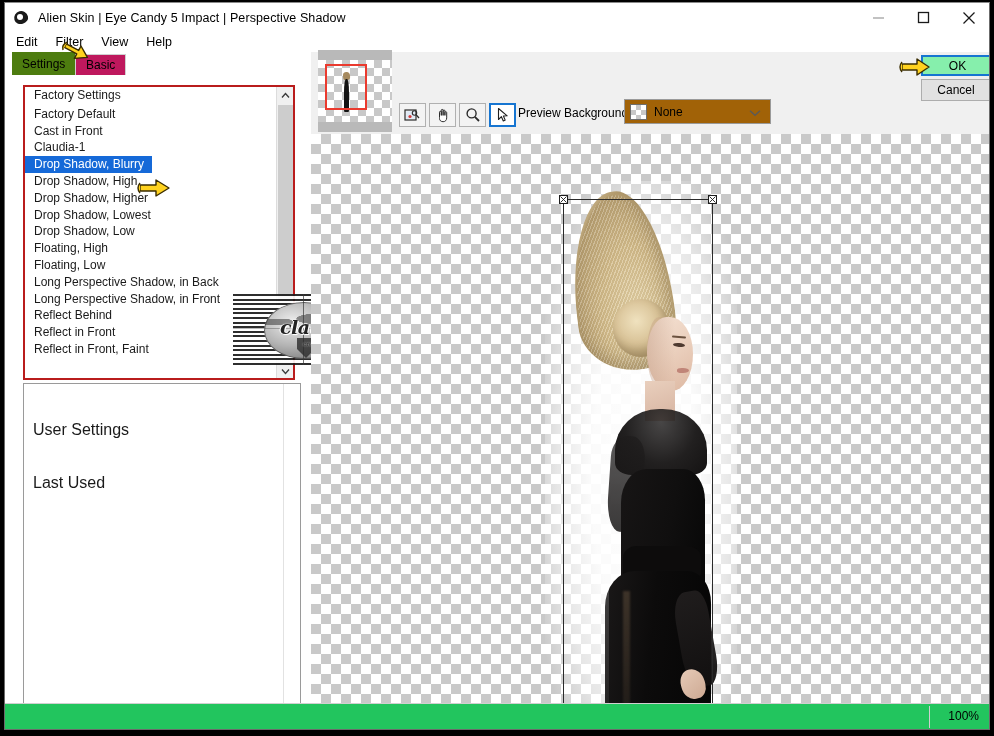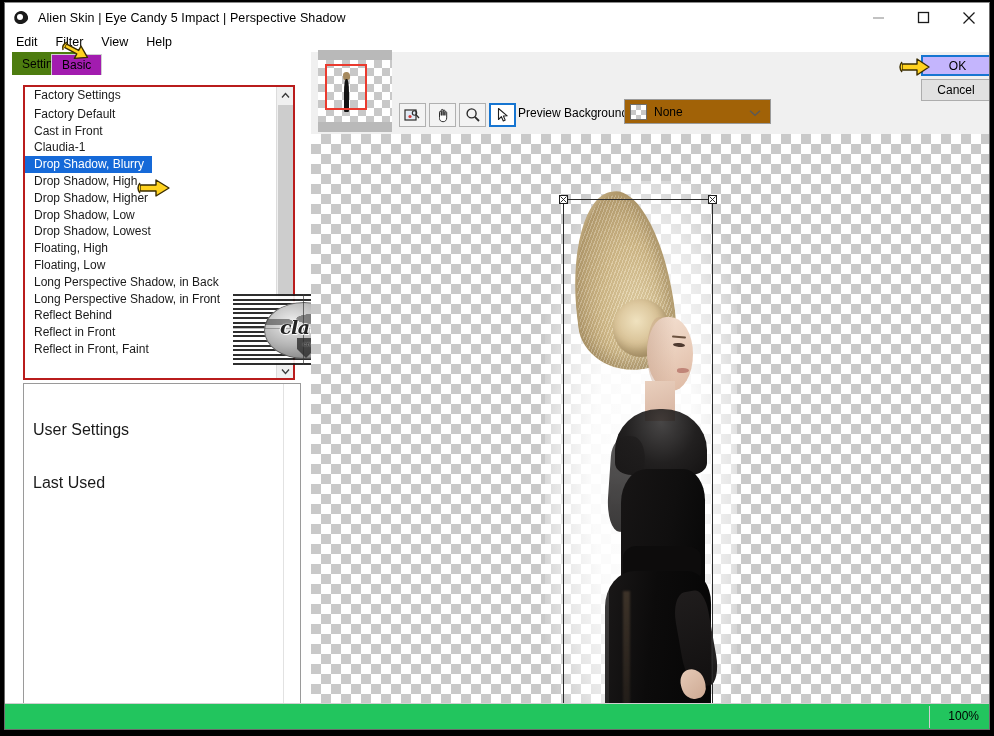--- a/index.html
+++ b/index.html
@@ -87,22 +87,22 @@
     font-size: 12px; color: #000;
     display: flex; align-items: center; justify-content: center;
     padding: 0 10px;
   }
   .tab.active {
     left: 6px; top: 0px; height: 23px;
     background: #4d7c0f;
     border-left: 1px solid #fff; border-right: 1px solid #fff;
   }
   .tab.inactive {
-    left: 46px;
-    background: #a21caf;
+    left: 70px;
+    background: #be185d;
     border: 1px solid #d0d0d0;
     border-bottom: none;
     text-align: center;
   }
 
   
   .left-panel {
     position: absolute; left: 0; top: 72px;
     width: 306px; height: 638px;
     background: #ffffff;
@@ -301,21 +301,21 @@
     background-color: #ffffff;
     border: 1px solid #6e6e6e;
   }
   .pbg-value { font-size: 12px; color: #000; flex: 1; }
   .pbg-caret { margin-right: 9px; }
 
   
   .ok-btn {
     position: absolute; left: 916px; top: 52px;
     width: 73px; height: 21px;
-    background: #c4b5fd;
+    background: #86efac;
     border: 2px solid #1675d1;
     font-size: 12px; color: #000;
     display: flex; align-items: center; justify-content: center;
   }
   .cancel-btn {
     position: absolute; left: 916px; top: 76px;
     width: 70px; height: 22px;
     background: #e1e1e1;
     border: 1px solid #adadad;
     font-size: 12px; color: #000;
@@ -537,22 +537,22 @@
 
     <div class="preset-list">
       <div class="preset-scroll">
         <div class="preset-row header">Factory Settings</div>
         <div class="preset-row">Factory Default</div>
         <div class="preset-row">Cast in Front</div>
         <div class="preset-row">Claudia-1</div>
         <div class="preset-row selected-wrap"><span class="preset-row selected">Drop Shadow, Blurry</span></div>
         <div class="preset-row">Drop Shadow, High</div>
         <div class="preset-row">Drop Shadow, Higher</div>
+        <div class="preset-row">Drop Shadow, Lowest</div>
         <div class="preset-row">Drop Shadow, Low</div>
-        <div class="preset-row">Drop Shadow, Lowest</div>
         <div class="preset-row">Floating, High</div>
         <div class="preset-row">Floating, Low</div>
         <div class="preset-row">Long Perspective Shadow, in Back</div>
         <div class="preset-row">Long Perspective Shadow, in Front</div>
         <div class="preset-row">Reflect Behind</div>
         <div class="preset-row">Reflect in Front</div>
         <div class="preset-row">Reflect in Front, Faint</div>
       </div>
       <div class="vscroll">
         <div class="arrow">

